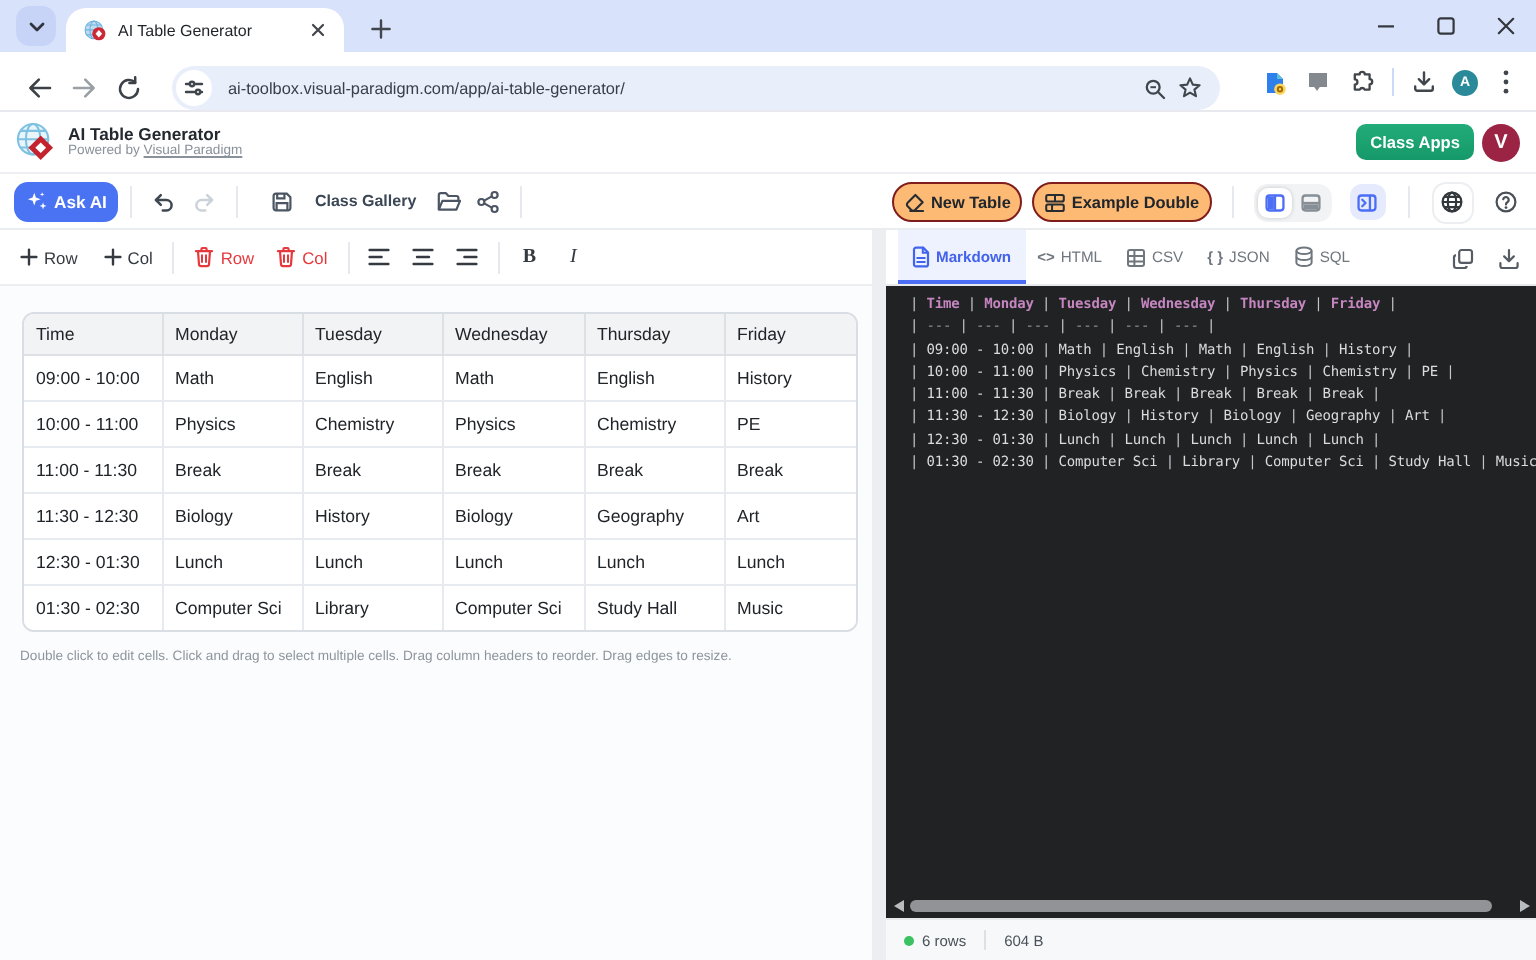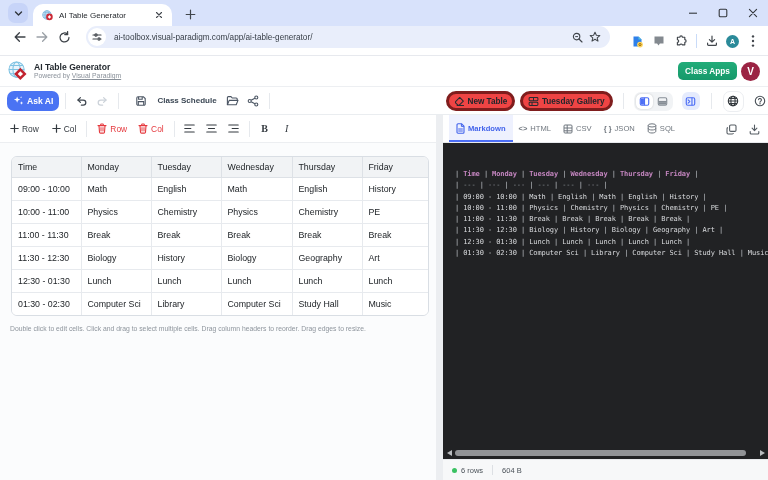--- a/index.html
+++ b/index.html
@@ -10,21 +10,21 @@
   
   .tabstrip { height:26px; background:#d8e2fb; display:flex; align-items:center; position:relative; flex:none; }
   .chevbtn { width:20px; height:20px; margin-left:8px; border-radius:7px; background:#c7d4f8; border:none; display:flex; align-items:center; justify-content:center; }
   .tab { position:absolute; left:33px; top:4px; width:139px; height:22px; background:#fff; border-radius:10px 10px 0 0; display:flex; align-items:center; padding:0 7px 0 9px; }
   .tab-title { font-size:8px; color:#1f2328; flex:1; white-space:nowrap; overflow:hidden; margin-left:6px; }
   .tab-close { width:12px; height:12px; display:flex; align-items:center; justify-content:center; border:none; background:none; }
   .newtabbtn { position:absolute; left:182px; top:6px; width:17px; height:17px; border:none; background:none; display:flex; align-items:center; justify-content:center; }
   .wincontrols { position:absolute; right:0; top:0; height:26px; display:flex; align-items:center; gap:18px; padding-right:9px; }
   .winbtn { width:12px; height:12px; display:flex; align-items:center; justify-content:center; border:none; background:none; }
 
-  .navbar { height:30px; background:#fff; display:flex; align-items:flex-start; flex:none; border-bottom:1px solid #e7e9ee; position:relative; }
+  .navbar { height:30px; background:#fff; display:flex; align-items:flex-end; flex:none; border-bottom:1px solid #e7e9ee; position:relative; }
   .navicon { width:22px; height:22px; border:none; background:none; display:flex; align-items:center; justify-content:center; flex:none; }
   .navbar .back { margin-left:9px; }
   .urlbar { margin-left:11px; width:524px; height:22px; background:#e9eefb; border-radius:11px; display:flex; align-items:center; padding:0 6px 0 2px; }
   .tunecirc { width:18px; height:18px; border-radius:50%; background:#fff; display:flex; align-items:center; justify-content:center; border:none; flex:none; }
   .urltext { font-size:8.2px; color:#394049; margin-left:8px; flex:1; white-space:nowrap; overflow:hidden; }
   .urlbar .navicon { width:18px; height:18px; }
   .navright { display:flex; align-items:center; position:absolute; right:4px; top:0; height:30px; }
   .navright .navicon { margin:0 2.5px; width:17px; height:17px; }
   .navsep { width:1px; height:14px; background:#c9dbf8; margin:0 4px; }
   .chravatar { width:13px; height:13px; border-radius:50%; background:#2b8a99; color:#fff; font-size:7px; font-weight:700; display:flex; align-items:center; justify-content:center; margin:0 3px; }
@@ -40,21 +40,21 @@
   .uavatar { position:absolute; right:8px; top:6px; width:19px; height:19px; border-radius:50%; background:#9b2343; color:#fff; font-size:10px; font-weight:700; display:flex; align-items:center; justify-content:center; }
 
   
   .toolbar1 { height:28px; background:#fff; border-bottom:1px solid #eaedf0; display:flex; align-items:center; flex:none; position:relative; }
   .askai { margin-left:7px; height:20px; padding:0 6px; border:none; border-radius:7px; background:#4a73f3; color:#fff; font-size:8.6px; font-weight:700; font-family:inherit; display:flex; align-items:center; gap:3px; }
   .vsep { width:1px; height:16px; background:#e6e9ed; margin:0 6px; flex:none; }
   .toolbar2 .vsep { margin:0 8px; }
   .tbicon { width:20px; height:20px; border:none; background:none; display:flex; align-items:center; justify-content:center; flex:none; }
   .docname { font-size:8px; font-weight:600; color:#3b4754; margin:0 6px; white-space:nowrap; }
   .tb1right { position:absolute; left:446px; top:0; height:28px; display:flex; align-items:center; }
-  .pillbtn { height:20px; padding:0 5px; border:3px solid #7f1d1d; border-radius:10px; background:#ef4444; color:#20262c; font-size:8.2px; font-weight:600; font-family:inherit; display:flex; align-items:center; gap:2.5px; white-space:nowrap; }
+  .pillbtn { height:20px; padding:0 5px; border:1px solid #7f1d1d; border-radius:10px; background:#fdba74; color:#20262c; font-size:8.2px; font-weight:600; font-family:inherit; display:flex; align-items:center; gap:2.5px; white-space:nowrap; }
   .pillbtn + .pillbtn { margin-left:5px; }
   .segmented { background:#f1f3f5; border-radius:7px; padding:2px; display:flex; gap:1px; }
   .segbtn { width:17px; height:15px; border:none; background:none; border-radius:5px; display:flex; align-items:center; justify-content:center; }
   .segbtn.active { background:#fff; box-shadow:0 0 2px rgba(0,0,0,.18); }
   .paneltoggle { width:18px; height:18px; margin-left:9px; border:none; border-radius:6px; background:#e5ebfd; display:flex; align-items:center; justify-content:center; }
   .globebtn { width:21px; height:21px; border:1px solid #eceef1; border-radius:7px; background:#fff; display:flex; align-items:center; justify-content:center; }
   .helpbtn { width:16px; height:16px; border:none; background:none; display:flex; align-items:center; justify-content:center; margin-left:8px; }
 
   
   .main { flex:1; display:flex; min-height:0; }
@@ -84,21 +84,21 @@
   
   .tabbar { height:28px; background:#fff; border-bottom:1px solid #e7e9ec; display:flex; align-items:stretch; flex:none; position:relative; }
   .xtab { display:flex; align-items:center; gap:3px; padding:0 6px; font-size:7.6px; font-weight:500; color:#6f767e; border:none; background:none; font-family:inherit; position:relative; white-space:nowrap; }
   .xtab:first-child { margin-left:6px; padding:0 7px; }
   .xtab.active { color:#4263eb; background:#eef1fe; font-weight:600; }
   .xtab.active::after { content:""; position:absolute; left:0; right:0; bottom:0; height:2px; background:#4c6ef5; }
   .xtab .sym { font-size:7.5px; font-weight:700; letter-spacing:0; }
   .tabbar-actions { position:absolute; right:6px; top:0; height:28px; display:flex; align-items:center; gap:7px; }
   .tactbtn { width:16px; height:16px; border:none; background:none; display:flex; align-items:center; justify-content:center; }
 
-  .code { flex:1; background:#212224; padding:26px 0 0 12px; overflow:hidden; font-family:"DejaVu Sans Mono", monospace; font-size:7px; letter-spacing:-0.09px; line-height:11.3px; white-space:pre; }
+  .code { flex:1; background:#212224; padding:4px 0 0 12px; overflow:hidden; font-family:"DejaVu Sans Mono", monospace; font-size:7px; letter-spacing:-0.09px; line-height:11.3px; white-space:pre; }
   .code .pipe { color:#c2c6cb; }
   .code .hd { color:#c586c0; font-weight:700; }
   .code .sep { color:#8f949a; }
   .code .bd { color:#d9dbde; }
 
   .hscroll { height:12px; flex:none; background:#212224; display:flex; align-items:center; position:relative; }
   .harrow { width:10px; height:12px; border:none; background:none; color:#aeb1b5; font-size:6px; display:flex; align-items:center; justify-content:center; padding:0; }
   .harrow.left { position:absolute; left:1px; }
   .harrow.right { position:absolute; right:1px; }
   .hthumb { position:absolute; left:12px; width:291px; height:6px; border-radius:3px; background:#919396; }
@@ -284,21 +284,21 @@
           <path d="M7.6 2.6 L10 5 L7.6 7.4" fill="none" stroke="#ccd2d9" stroke-width="1.25" stroke-linecap="round" stroke-linejoin="round"></path>
         </svg>
     </button>
     <span class="vsep"></span>
     <button class="tbicon" style="margin-left:6px;">
       <svg width="12" height="12" viewBox="0 0 12 12">
           <path d="M1.8 3 a1.2 1.2 0 0 1 1.2 -1.2 h5.4 l1.8 1.8 v5.4 a1.2 1.2 0 0 1 -1.2 1.2 h-6 a1.2 1.2 0 0 1 -1.2 -1.2 z" fill="none" stroke="#4b5563" stroke-width="1.1"></path>
           <path d="M3.6 1.9 v2.3 h3.6 v-2.3 M3.3 10 v-3.4 h5.4 V10" fill="none" stroke="#4b5563" stroke-width="1.1"></path>
         </svg>
     </button>
-    <span class="docname">Class Schedule</span>
+    <span class="docname">Class Gallery</span>
     <button class="tbicon">
       <svg width="13" height="12" viewBox="0 0 13 12">
           <path d="M1.4 9.8 V2.6 a1 1 0 0 1 1 -1 h2.6 l1.2 1.4 h4 a1 1 0 0 1 1 1 v1" fill="none" stroke="#4b5563" stroke-width="1.1" stroke-linejoin="round"></path>
           <path d="M1.4 9.8 L3.2 5.4 h8.8 L10.2 9.8 z" fill="none" stroke="#4b5563" stroke-width="1.1" stroke-linejoin="round"></path>
         </svg>
     </button>
     <button class="tbicon">
       <svg width="12" height="12" viewBox="0 0 12 12">
           <circle cx="9.3" cy="2.5" r="1.5" fill="none" stroke="#4b5563" stroke-width="1.1"></circle>
           <circle cx="2.7" cy="6" r="1.5" fill="none" stroke="#4b5563" stroke-width="1.1"></circle>
@@ -316,21 +316,21 @@
           </svg>
         <span>New Table</span>
       </button>
       <button class="pillbtn">
         <svg width="11" height="11" viewBox="0 0 12 12">
             <rect x="1.2" y="1.6" width="9.6" height="3.6" rx="1" fill="none" stroke="#272c31" stroke-width="1.1"></rect>
             <path d="M6 1.6 v3.6" stroke="#272c31" stroke-width="1.1"></path>
             <rect x="1.2" y="6.8" width="9.6" height="3.6" rx="1" fill="none" stroke="#272c31" stroke-width="1.1"></rect>
             <path d="M4.4 6.8 v3.6" stroke="#272c31" stroke-width="1.1"></path>
           </svg>
-        <span>Tuesday Gallery</span>
+        <span>Example Double</span>
       </button>
       <span class="vsep" style="margin:0 10px;"></span>
       <div class="segmented">
         <button class="segbtn active">
           <svg width="11" height="11" viewBox="0 0 12 12">
               <rect x="1.4" y="1.9" width="9.2" height="8.2" rx="1.6" fill="none" stroke="#4c6ef5" stroke-width="1.25"></rect>
               <path d="M6 1.9 v8.2" stroke="#4c6ef5" stroke-width="1.25"></path>
               <rect x="2.1" y="2.6" width="3.3" height="6.8" fill="#4c6ef5"></rect>
             </svg>
         </button>

